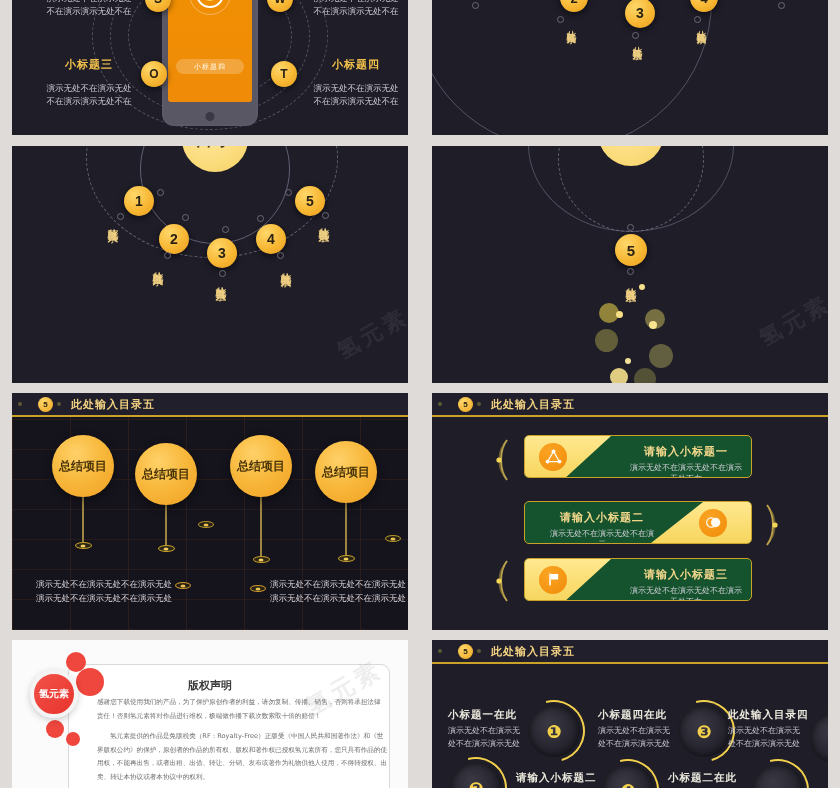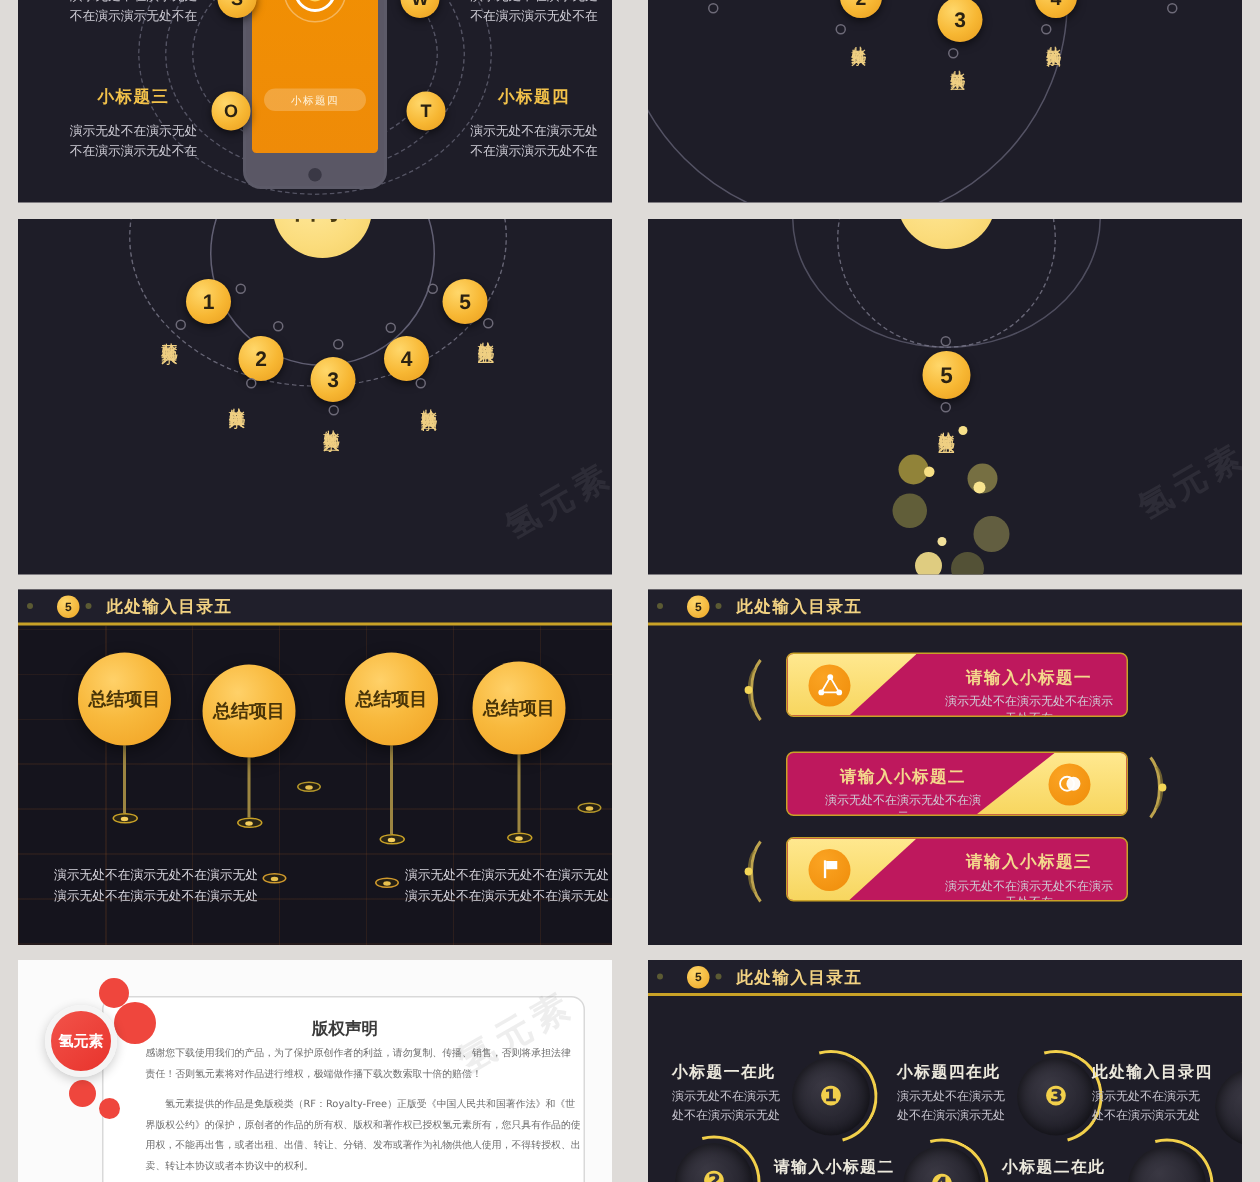--- a/index.html
+++ b/index.html
@@ -145,21 +145,21 @@
     border:1px solid #b4962a;background:#241f14;}
   .ellipse::after{content:"";position:absolute;left:50%;top:50%;transform:translate(-50%,-50%);
     width:5px;height:3px;border-radius:50%;background:#e8c14e;}
   #s5 .blurb{position:absolute;color:#d8d6de;font-size:8.5px;line-height:1.7;
     font-family:"DejaVu Sans",sans-serif;}
 
   
   #s6 { left:432px; top:393px; width:396px; height:237px; }
   .banner{
     position:absolute;height:43px;border:1px solid #c9a227;border-radius:5px;
-    background:#be185d;overflow:hidden;
+    background:#14532d;overflow:hidden;
   }
   .banner .wedge{
     position:absolute;top:0;width:86px;height:100%;
     background:linear-gradient(180deg,#ffe88f,#f7d65f);
   }
   .banner .ic{
     position:absolute;top:50%;transform:translateY(-50%);
     width:28px;height:28px;border-radius:50%;
     background:radial-gradient(circle at 35% 30%,#fba423,#ef8c09);
     display:flex;align-items:center;justify-content:center;
@@ -178,21 +178,21 @@
   #s7 .logo{
     position:absolute;left:18px;top:30px;width:48px;height:48px;border-radius:50%;
     background:linear-gradient(140deg,#f2534a,#e8332c);
     box-shadow:0 2px 7px rgba(0,0,0,.2);
     display:flex;align-items:center;justify-content:center;
     color:#fff;font-size:10px;font-weight:bold;font-family:"DejaVu Sans",sans-serif;
     border:4px solid #f4f4f4;
   }
   #s7 .rdot{position:absolute;border-radius:50%;background:#ef463d;}
   #s7 h3{position:absolute;top:38px;left:0;width:100%;text-align:center;
-    color:#3a3a3a;font-size:11px;font-weight:bold;font-family:"DejaVu Sans",sans-serif;margin-left:20px;}
+    color:#3a3a3a;font-size:11px;font-weight:bold;font-family:"DejaVu Sans",sans-serif;}
   #s7 p{color:#6d6d6d;font-size:6.6px;line-height:2.05;font-family:"DejaVu Sans",sans-serif;}
 
   
   #s8 { left:432px; top:640px; width:396px; height:148px; }
   .ring{
     position:absolute;width:52px;height:52px;border-radius:50%;
     background:radial-gradient(circle at 40% 35%,#3a3843 0%,#23222c 70%,#1b1a23 100%);
     box-shadow:inset 0 0 10px rgba(0,0,0,.7);
   }
   .ring .arcg{

